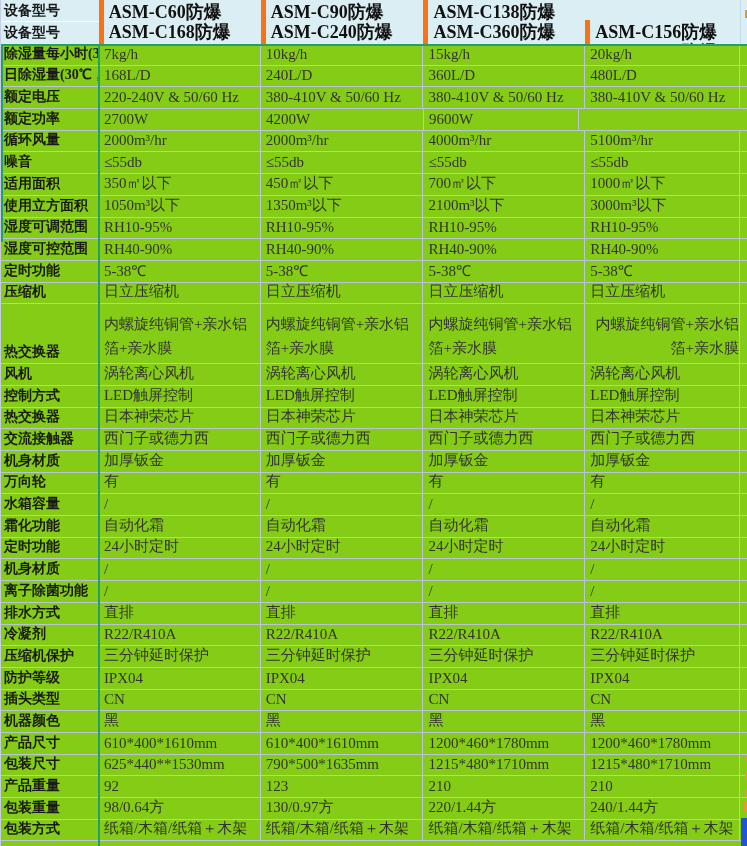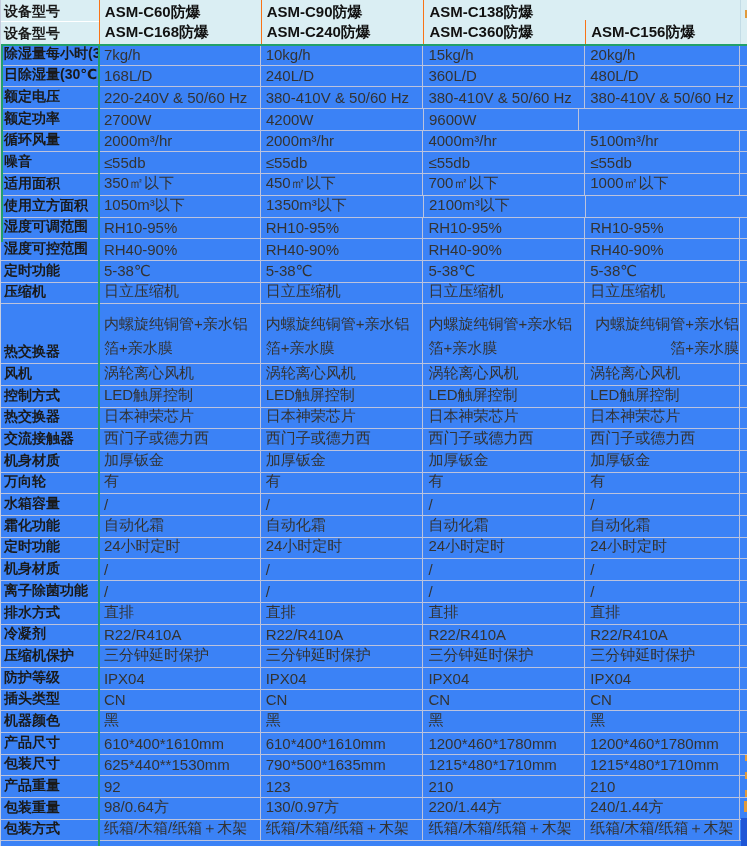--- a/index.html
+++ b/index.html
@@ -1,34 +1,35 @@
 <!DOCTYPE html>
 <html><head>
 <meta charset="utf-8">
 <style>
   * { margin:0; padding:0; box-sizing:border-box; }
   html,body { background:#fff; }
   body { font-family:"Liberation Sans","DejaVu Sans",sans-serif; }
   #app {
     position:relative; width:747px; height:846px;
-    overflow:hidden; background:#3b82f6;
+    overflow:hidden; background:#84cc16;
     border-left:1px solid #c6cde0;
+    font-family:Liberation Serif, serif;
   }
   
   #header { display:flex; height:44px; background:#daeef3; }
   .h-label-col { width:98px; display:flex; flex-direction:column; }
   .h-label {
     height:22px; line-height:22px; font-weight:bold; font-size:14px;
     color:#1a1a1a; padding-left:3px; white-space:nowrap; overflow:hidden;
   }
   .h-label:first-child { border-bottom:1px solid #ffffff; }
   .h-model {
-    font-weight:bold; font-size:15px; color:#111; padding:2px 0 0 5px;
+    font-weight:bold; font-size:18px; color:#111; padding:2px 0 0 5px;
     line-height:20px; white-space:nowrap; overflow:hidden;
-    border-left:1px solid #f97316;
+    border-left:5px solid #f97316;
   }
   .h-model div { height:20px; }
   
   .row { display:flex; height:21.7px; border-bottom:1px solid #bcc3dd; }
   .row.tall { height:60px; }
   .cell { display:flex; align-items:flex-end; overflow:hidden; }
   .label {
     width:98px; font-weight:bold; font-size:14px; color:#1a1a1a;
     padding:0 0 2px 3px; white-space:nowrap;
   }
@@ -132,20 +133,21 @@
         <div class="cell val c1">450㎡以下</div>
         <div class="cell val c2">700㎡以下</div>
         <div class="cell val c3">1000㎡以下</div>
         <div class="cell sliver"></div>
       </div>
       <div class="row">
         <div class="cell label">使用立方面积</div>
         <div class="cell val c0">1050m³以下</div>
         <div class="cell val c1">1350m³以下</div>
         <div class="cell val c2">2100m³以下</div>
+        <div class="cell val c3">3000m³以下</div>
         <div class="cell sliver"></div>
       </div>
       <div class="row">
         <div class="cell label">湿度可调范围</div>
         <div class="cell val c0">RH10-95%</div>
         <div class="cell val c1">RH10-95%</div>
         <div class="cell val c2">RH10-95%</div>
         <div class="cell val c3">RH10-95%</div>
         <div class="cell sliver"></div>
       </div>

